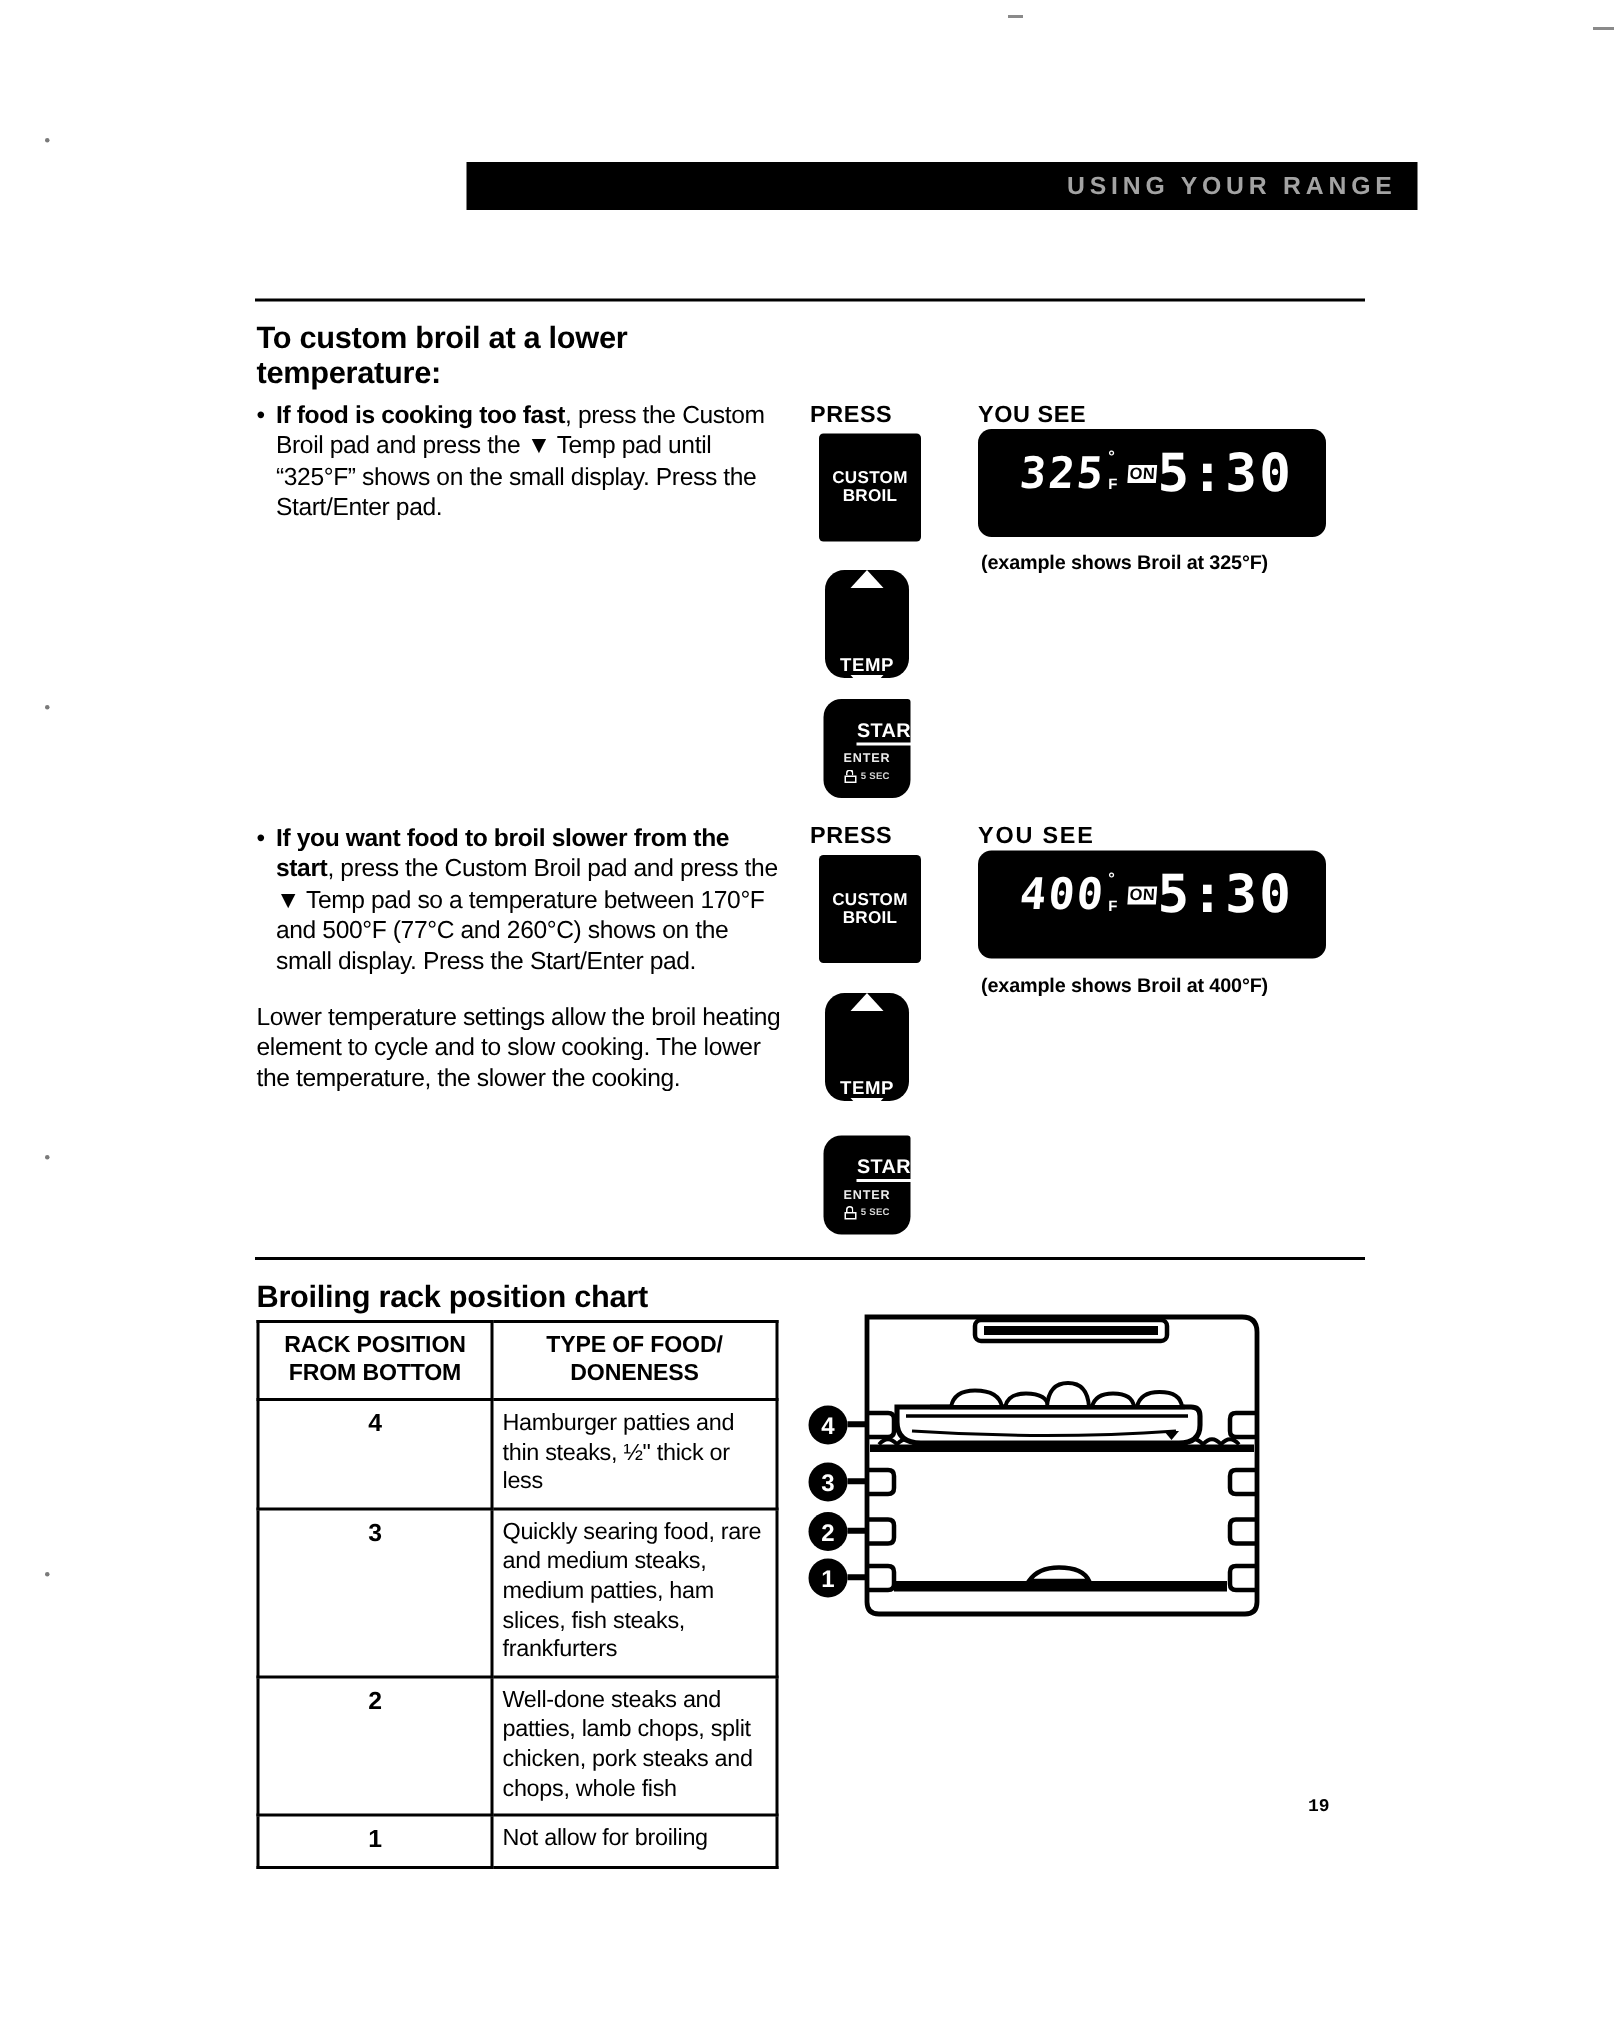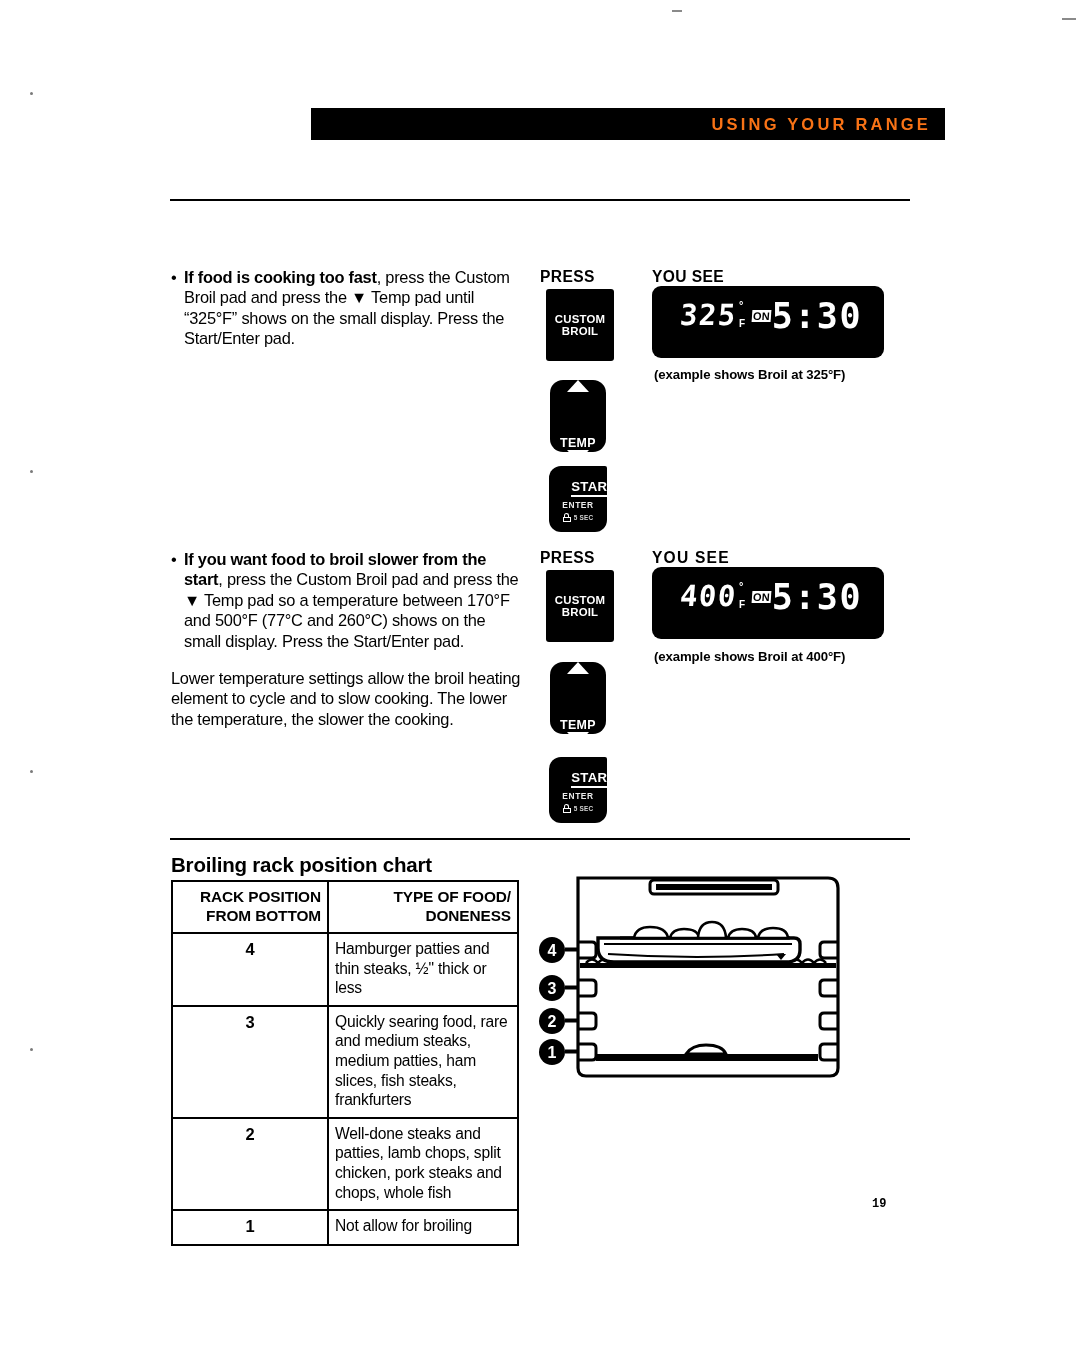--- a/index.html
+++ b/index.html
@@ -29,21 +29,21 @@
     width: 634px;
     height: 32px;
     background: #000000;
     display: flex;
     align-items: center;
     justify-content: flex-end;
     padding-right: 14px;
     box-sizing: border-box;
   }
   .header-bar .htitle {
-    color: #f97316;
+    color: #a3a3a3;
     font-size: 16.5px;
     font-weight: bold;
     letter-spacing: 3.2px;
   }
 
   
   .rule {
     position: absolute;
     background: #000000;
   }
@@ -299,21 +299,21 @@
     vertical-align: top;
     font-size: 15.6px;
     line-height: 19.6px;
     letter-spacing: -0.2px;
   }
   .rack-table th {
     font-weight: bold;
     font-size: 15.4px;
     line-height: 19px;
     letter-spacing: -0.1px;
-    text-align: right;
+    text-align: center;
   }
   .rack-table .col-pos { width: 142px; }
   .rack-table .cell-pos {
     text-align: center;
     font-weight: bold;
     font-size: 16.5px;
     padding-top: 6px;
   }
 
   
@@ -353,20 +353,21 @@
 
 <div class="page">
 
   <div class="header-bar">
     <span class="htitle">USING YOUR RANGE</span>
   </div>
 
   <div class="rule rule-top"></div>
   <div class="rule rule-mid"></div>
 
+  <div class="section-title" id="title-custom-broil">To custom broil at a lower temperature:</div>
 
   <div class="copy" id="copy-1">
     <div class="bullet-item">
       <span class="dot">•</span><b>If food is cooking too fast</b><span>, press the Custom Broil pad and press the ▼ Temp pad until “325°F” shows on the small display. Press the Start/Enter pad.</span>
     </div>
   </div>
 
   <div class="col-label" id="label-press-1">PRESS</div>
   <div class="col-label" id="label-yousee-1">YOU SEE</div>
 

